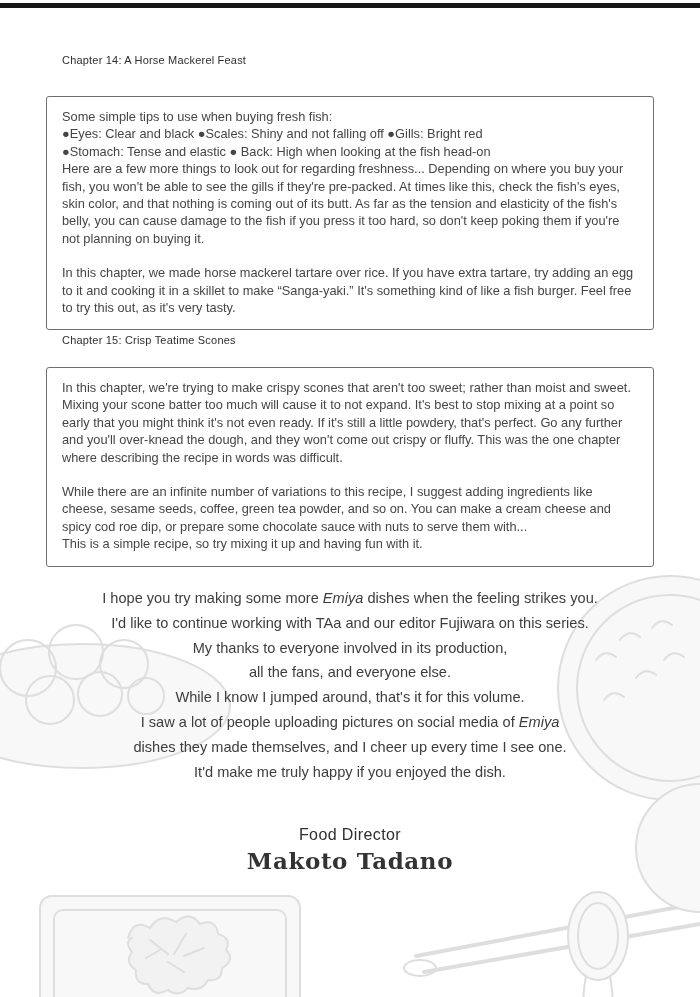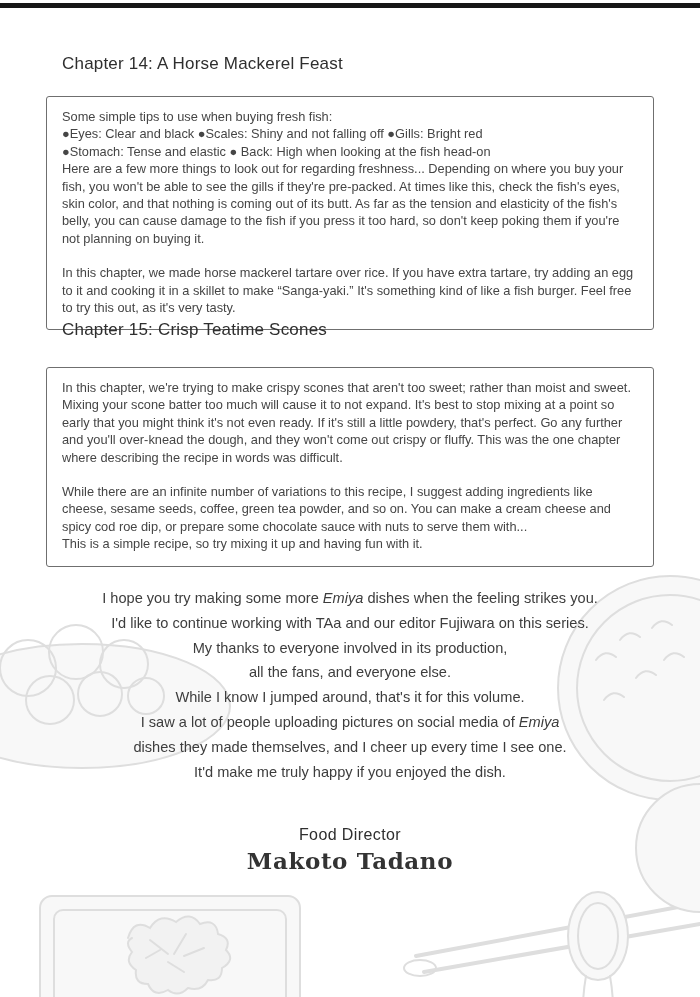--- a/index.html
+++ b/index.html
@@ -11,23 +11,23 @@
     color: #414141;
     position: relative;
     overflow: hidden;
   }
   .bg {
     position: absolute; left: 0; top: 0; z-index: 0;
     pointer-events: none;
   }
   .layer { position: absolute; z-index: 1; }
   .top-bar { left: 0; top: 3px; width: 700px; height: 5px; background: #161616; }
-  .chapter-heading { font-size: 17px; color: #2e2e2e; letter-spacing: 0.2px; text-align: right; }
+  .chapter-heading { font-size: 11px; color: #2e2e2e; letter-spacing: 0.2px; text-align: right; }
   #ch14-heading { left: 62px; top: 54px; }
-  #ch15-heading { left: 62px; top: 320px; }
+  #ch15-heading { left: 62px; top: 334px; }
   .notes-box {
     left: 46px; width: 608px;
     border: 1px solid #6f6f6f; border-radius: 3px;
     padding: 11px 15px 13px;
     font-size: 12.8px; line-height: 17.4px; color: #454545;
   }
   #box1 { top: 96px; }
   #box2 { top: 367px; }
   .para-gap { margin-top: 17px; }
   .afterword {

